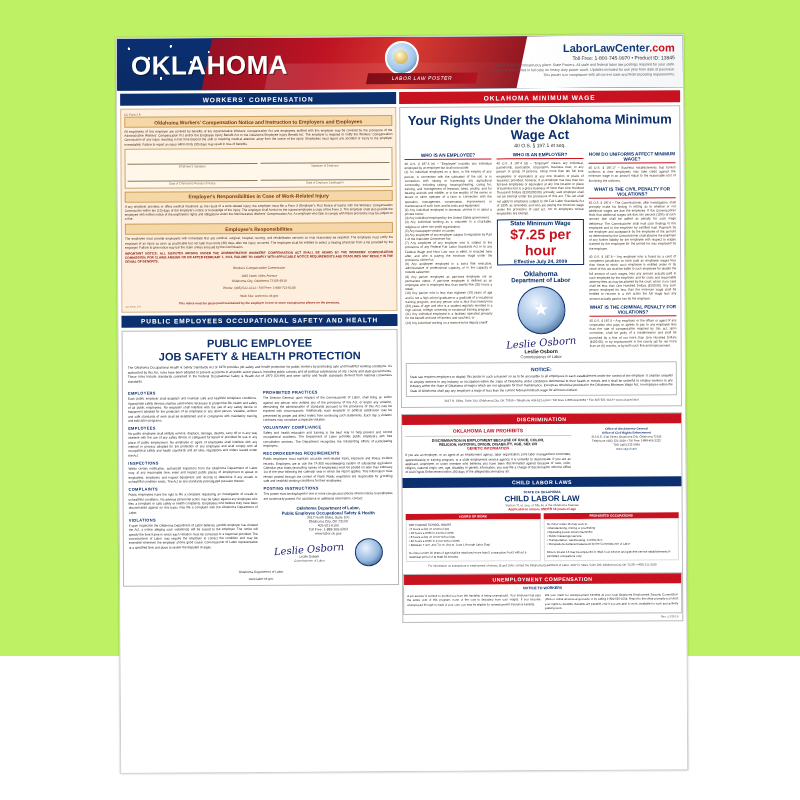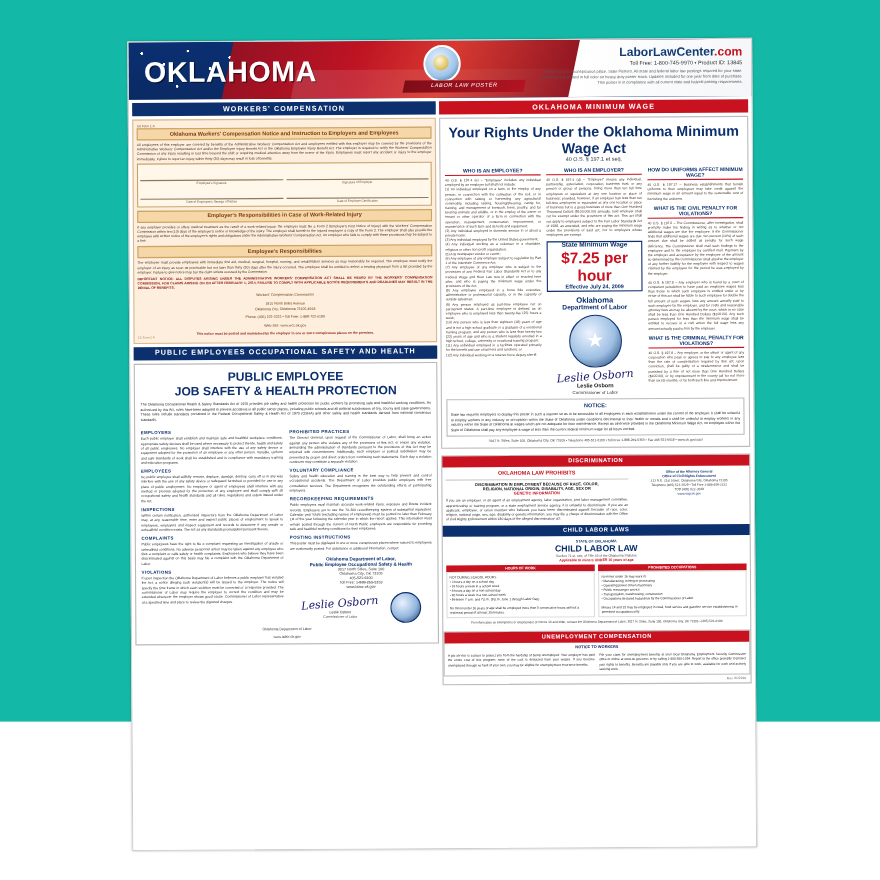--- a/index.html
+++ b/index.html
@@ -1,17 +1,17 @@
 <!DOCTYPE html>
 <html><head>
 <meta charset="utf-8">
 <style>
   html,body{margin:0;padding:0;background:#ffffff;}
   body{width:800px;height:800px;font-family:"Liberation Sans",sans-serif;overflow:hidden;}
-  .stage{position:relative;width:800px;height:656px;background:#14b8a6;}
+  .stage{position:relative;width:800px;height:656px;background:#bef264;}
 
   
   .poster{
     position:absolute;left:118px;top:36px;width:566px;height:734px;
     background:#ffffff;
     transform:rotate(-0.35deg);
     box-shadow:0 0 2px rgba(0,0,0,.35);
     overflow:hidden;
     border:1px solid #cfcfcf;
   }

